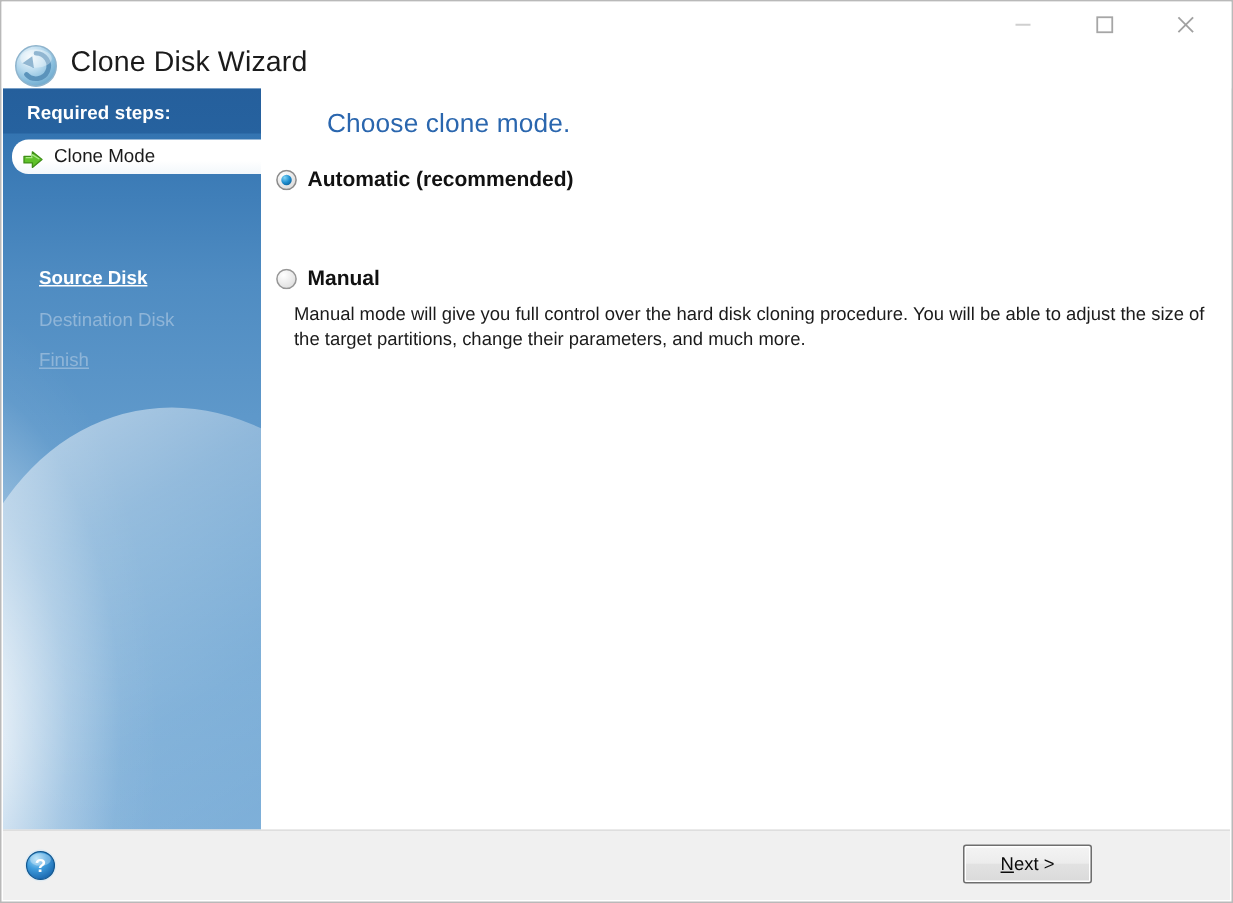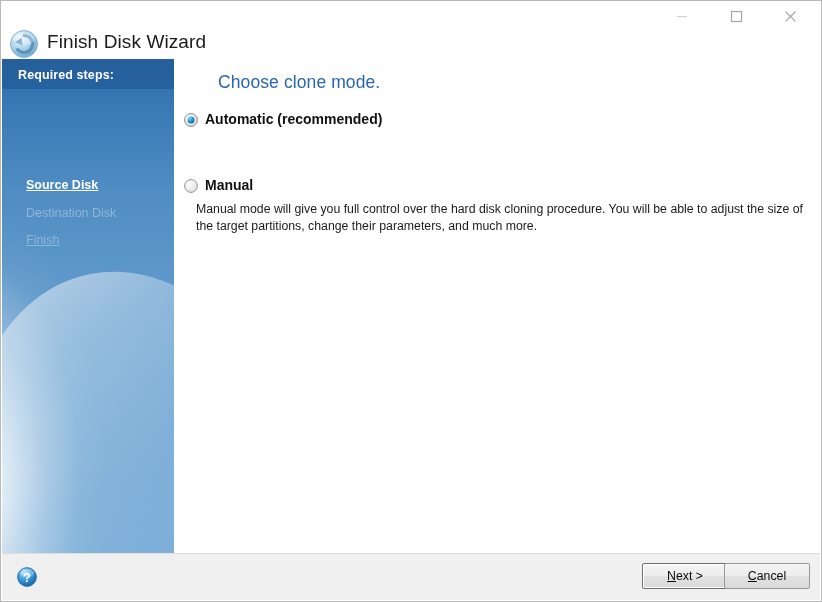--- a/index.html
+++ b/index.html
@@ -259,21 +259,21 @@
             <stop offset="100%" stop-color="#6aa5c9"></stop>
           </radialGradient>
         </defs>
         <circle cx="15" cy="15" r="13.5" fill="url(#gIcon)" stroke="#8fb4cd" stroke-width="1"></circle>
         <path d="M15 6.5 A8.5 8.5 0 1 1 8.6 20.6" fill="none" stroke="#5b93bb" stroke-width="3.1" stroke-linecap="round"></path>
         <path d="M12.5 8.5 L6.0 13.2 L13.6 16.4 Z" fill="#5b93bb"></path>
         <ellipse cx="15" cy="10" rx="10.5" ry="6.2" fill="#ffffff" opacity="0.33"></ellipse>
       </svg>
     </span>
 
-    <span id="title-text">Finish Disk Wizard</span>
+    <span id="title-text">Clone Disk Wizard</span>
 
     <span class="wbtn" id="btn-min">
       <svg width="12" height="12" viewBox="0 0 12 12">
           <line x1="1" y1="6.5" x2="11" y2="6.5" stroke="#cfcfcf" stroke-width="1.2"></line>
         </svg>
     </span>
     <span class="wbtn" id="btn-max">
       <svg width="13" height="13" viewBox="0 0 13 13">
           <rect x="1.5" y="1.5" width="10" height="10" fill="none" stroke="#a6a6a6" stroke-width="1.2"></rect>
         </svg>
@@ -285,20 +285,29 @@
         </svg>
     </span>
   </div>
 
   <div id="sidebar">
     <div id="sidebar-sheen"></div>
 
     <div id="sidebar-topband"></div>
     <div id="req-label">Required steps:</div>
 
+    <div class="step" id="step-clone">
+      <span class="arrow">
+        <svg width="14" height="13" viewBox="0 0 14 13">
+          <path d="M1 4.2 L6.6 4.2 L6.6 1.2 L13 6.4 L6.6 11.6 L6.6 8.6 L1 8.6 Z" fill="#5fc12a" stroke="#3f8f18" stroke-width="0.9" stroke-linejoin="round"></path>
+          <path d="M2.2 5.1 L6.2 5.1 L6.2 3.0 L11.2 6.0" fill="none" stroke="#a8e884" stroke-width="0.9"></path>
+        </svg>
+      </span>
+      <span class="steplabel">Clone Mode</span>
+    </div>
 
     <div class="step" id="step-source">Source Disk</div>
     <div class="step" id="step-dest">Destination Disk</div>
     <div class="step" id="step-finish">Finish</div>
 
   </div>
 
   <div id="content">
     <div id="page-heading">Choose clone mode.</div>
 
@@ -354,18 +363,15 @@
         <circle cx="12" cy="12" r="9.3" fill="url(#gHelp)" stroke="#12578f" stroke-width="0.8"></circle>
         <ellipse cx="12" cy="8" rx="7" ry="4.2" fill="#ffffff" opacity="0.3"></ellipse>
         <text x="12" y="16.6" font-family="Liberation Sans, sans-serif" font-size="12.5" font-weight="bold" fill="#ffffff" text-anchor="middle">?</text>
       </svg>
     </span>
 
     <button class="btn" id="btn-next">
         <span><u>N</u><span>ext &gt;</span></span>
       </button>
 
-    <button class="btn" id="btn-cancel">
-        <span><u>C</u><span>ancel</span></span>
-      </button>
   </div>
 
 </div>
 
 </body></html>

